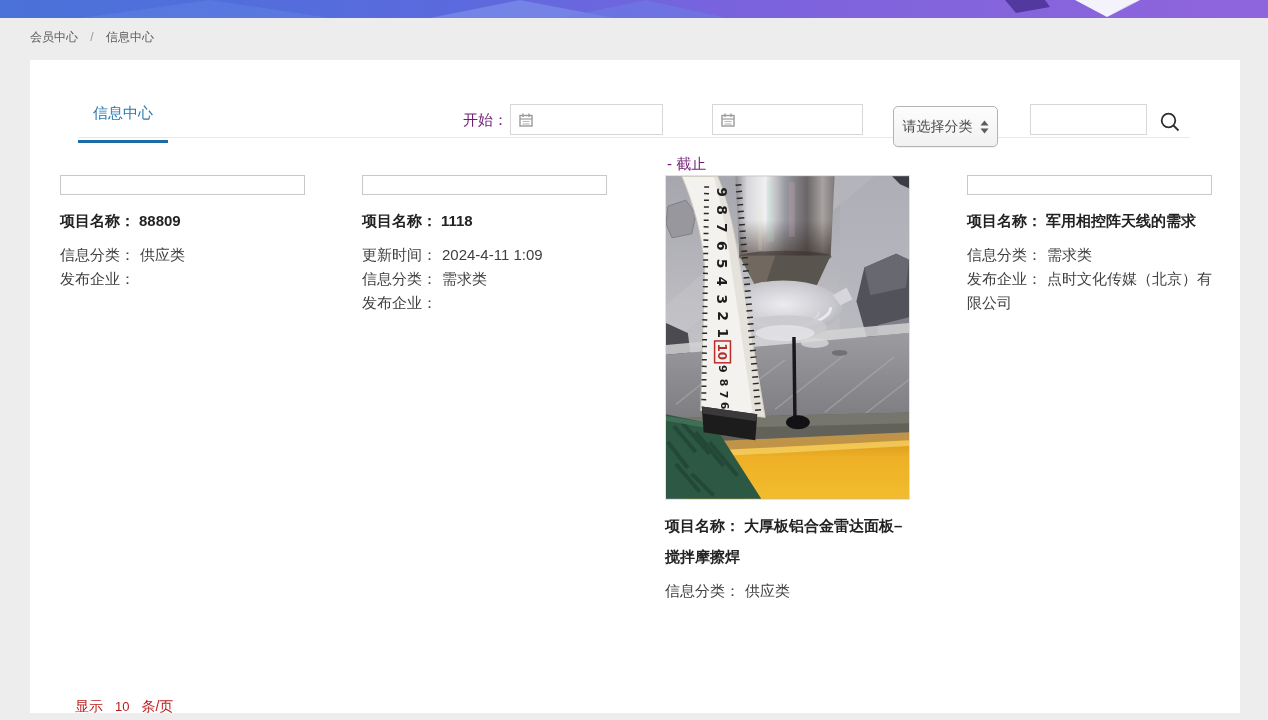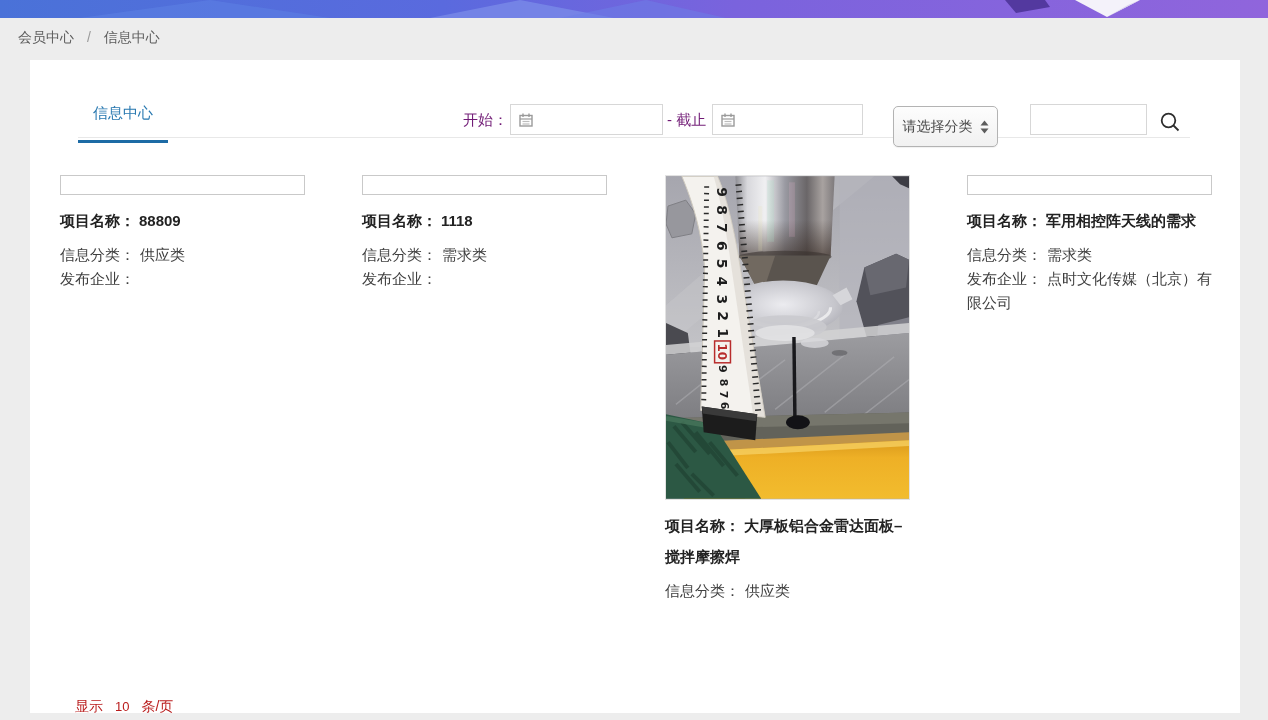--- a/index.html
+++ b/index.html
@@ -3,35 +3,35 @@
 <meta charset="utf-8">
 <style>
   * { margin:0; padding:0; box-sizing:border-box; }
   html,body { width:1268px; height:720px; overflow:hidden; }
   body { background:#ededed; font-family:"Liberation Sans","DejaVu Sans",sans-serif; position:relative; }
 
   
   .banner { position:absolute; left:0; top:0; width:1268px; height:18px; display:block; }
 
   
-  .breadcrumb { position:absolute; left:18px; top:29px; font-size:14px; color:#5c5c5c; }
+  .breadcrumb { position:absolute; left:30px; top:29px; font-size:12px; color:#5c5c5c; }
   .breadcrumb .sep { color:#9a9a9a; margin:0 9px; }
 
   
   .panel { position:absolute; left:30px; top:60px; width:1210px; height:653px; background:#ffffff; }
 
   
   .tabline { position:absolute; left:48px; top:77px; width:1112px; border-bottom:1px solid #e8e8e8; }
   .tab { position:absolute; left:48px; top:44px; width:90px; text-align:center; font-size:15px;
          color:#2878b0; padding-bottom:17px; border-bottom:3px solid #1d6ba5; cursor:pointer; }
 
   
   .flabel { position:absolute; top:51px; font-size:15px; color:#701a75; }
   .lbl-start { left:433px; }
-  .lbl-end   { left:637px; }
+  .lbl-end   { left:637px;margin-top:44px; }
   .date-wrap { position:absolute; top:44px; height:31px; background:#fff; border:1px solid #d7d7d7; }
   .dw1 { left:480px; width:153px; }
   .dw2 { left:682px; width:151px; }
   .date-wrap svg { position:absolute; left:8px; top:8px; }
   .date-wrap input { position:absolute; left:26px; top:0; width:calc(100% - 28px); height:100%;
                      border:none; outline:none; font-size:13px; color:#333; background:transparent; }
   .select-box { position:absolute; left:863px; top:46px; width:105px; height:41px; background:linear-gradient(#fdfdfd,#f1f1f1);
                 border:1px solid #b3b3b3; border-radius:5px; font-size:14px; color:#4a4a4a;
                 display:flex; align-items:center; justify-content:center; gap:7px; cursor:pointer;
                 box-shadow:0 1px 1px rgba(0,0,0,0.06); }
@@ -133,20 +133,22 @@
     <p class="meta">
       <span>信息分类：</span><span class="val">供应类</span></p>
     <p class="meta">
       <span>发布企业：</span><span class="val"></span></p>
   </div>
 
   <div class="card c1">
     <div class="ph-box"></div>
     <p class="card-title">
       <span>项目名称：</span><span class="val">1118</span></p>
+    <p class="meta">
+      <span>更新时间：</span><span class="val">2024-4-11 1:09</span></p>
     <p class="meta">
       <span>信息分类：</span><span class="val">需求类</span></p>
     <p class="meta">
       <span>发布企业：</span><span class="val"></span></p>
   </div>
 
   <div class="card c2">
     <svg class="photo" viewBox="0 0 245 325">
       <defs>
         <linearGradient id="gBg2" x1="0" y1="0" x2="0" y2="1">

